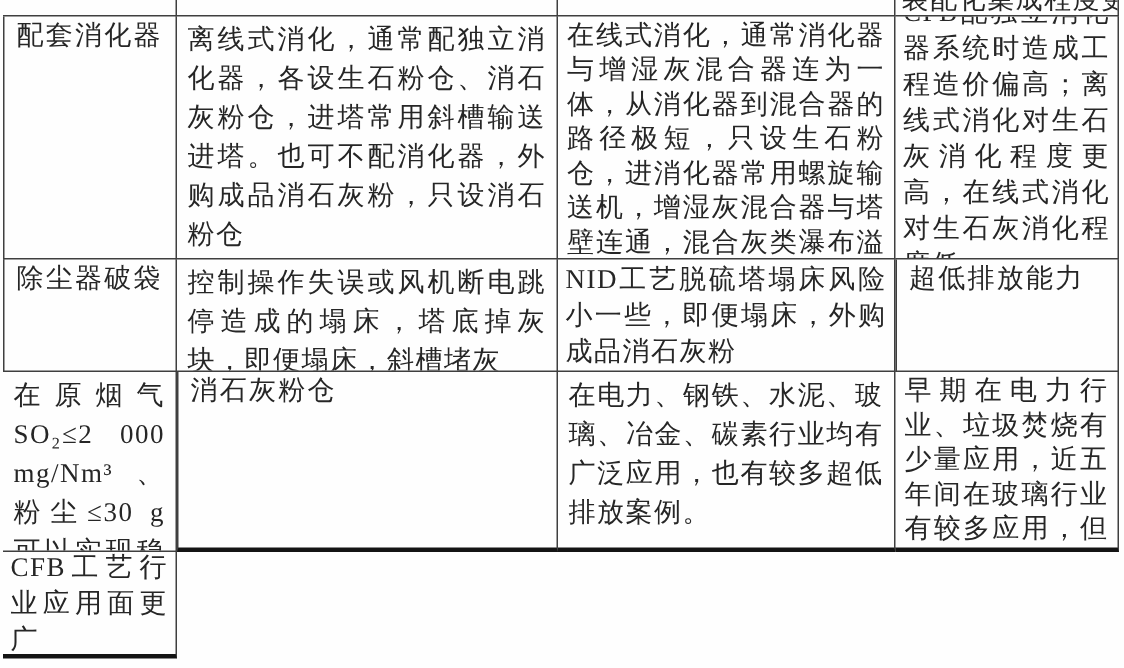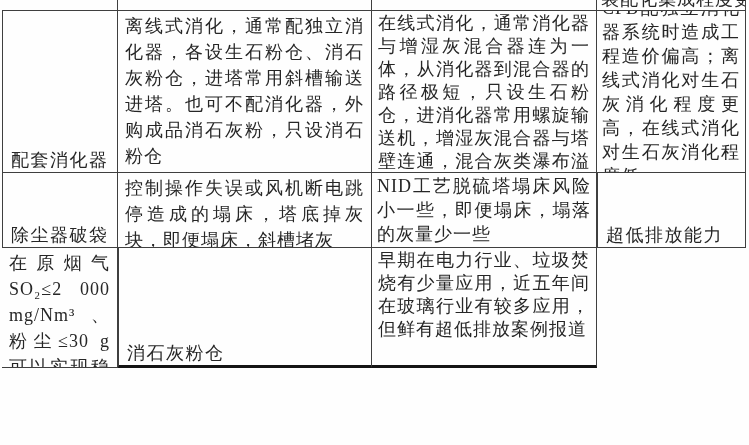--- a/index.html
+++ b/index.html
@@ -28,21 +28,21 @@
     border-right:1px solid var(--bc);
     border-bottom:1px solid var(--bc);
     overflow:hidden;
     font-size:18px;
     background:transparent;
   }
   .col-first{border-left:1px solid var(--bc);}
   .sliver.col-first{border-left:none;}
   .last-row{border-bottom:3px solid #141414;}
   .rowhead{
-    display:flex;align-items:flex-end;
+    display:flex;align-items:flex-start;
     padding-left:8px;
     letter-spacing:1.5px;
   }
   .content{
     text-align:justify;
     letter-spacing:1px;
   }
   .c2{line-height:26px;padding:2px 7px 0 7px;}
   .c3{line-height:23px;padding:1px 6px 0 6px;}
   .c4{
@@ -85,31 +85,37 @@
       <span class="inner">CFB配独立消化器系统时造成工程造价偏高；离线式消化对生石灰消化程度更高，在线式消化对生石灰消化程度低</span>
     </div>
 
     <div class="cell col-first rowhead">
       <span>除尘器破袋</span>
     </div>
     <div class="cell content c2">
       <span>控制操作失误或风机断电跳停造成的塌床，塔底掉灰块，即便塌床，斜槽堵灰</span>
     </div>
     <div class="cell content c4">
-      <span class="inner">NID工艺脱硫塔塌床风险小一些，即便塌床，塌落的灰量少一些</span>
+      <span class="inner">NID工艺脱硫塔塌床风险小一些，即便塌床，外购成品消石灰粉</span>
     </div>
 
     <div class="cell col-first rowhead">
       <span>超低排放能力</span>
     </div>
     <div class="cell content c2">
       <span>在原烟气SO₂≤2 000 mg/Nm³、粉尘≤30 g可以实现稳定达到超低SO₂≤30 mg/Nm³、粉尘≤5 mg/Nm³要求</span>
     </div>
 
     <div class="cell col-first rowhead last-row r4">
       <span>消石灰粉仓</span>
     </div>
+    <div class="cell content c2 last-row r4">
+      <span>在电力、钢铁、水泥、玻璃、冶金、碳素行业均有广泛应用，也有较多超低排放案例。</span>
+    </div>
     <div class="cell content c3 last-row r4">
       <span>早期在电力行业、垃圾焚烧有少量应用，近五年间在玻璃行业有较多应用，但鲜有超低排放案例报道</span>
+    </div>
+    <div class="cell content c4 last-row r4">
+      <span class="inner">CFB工艺行业应用面更广</span>
     </div>
 
   </div>
 </div>
 
 </body></html>

